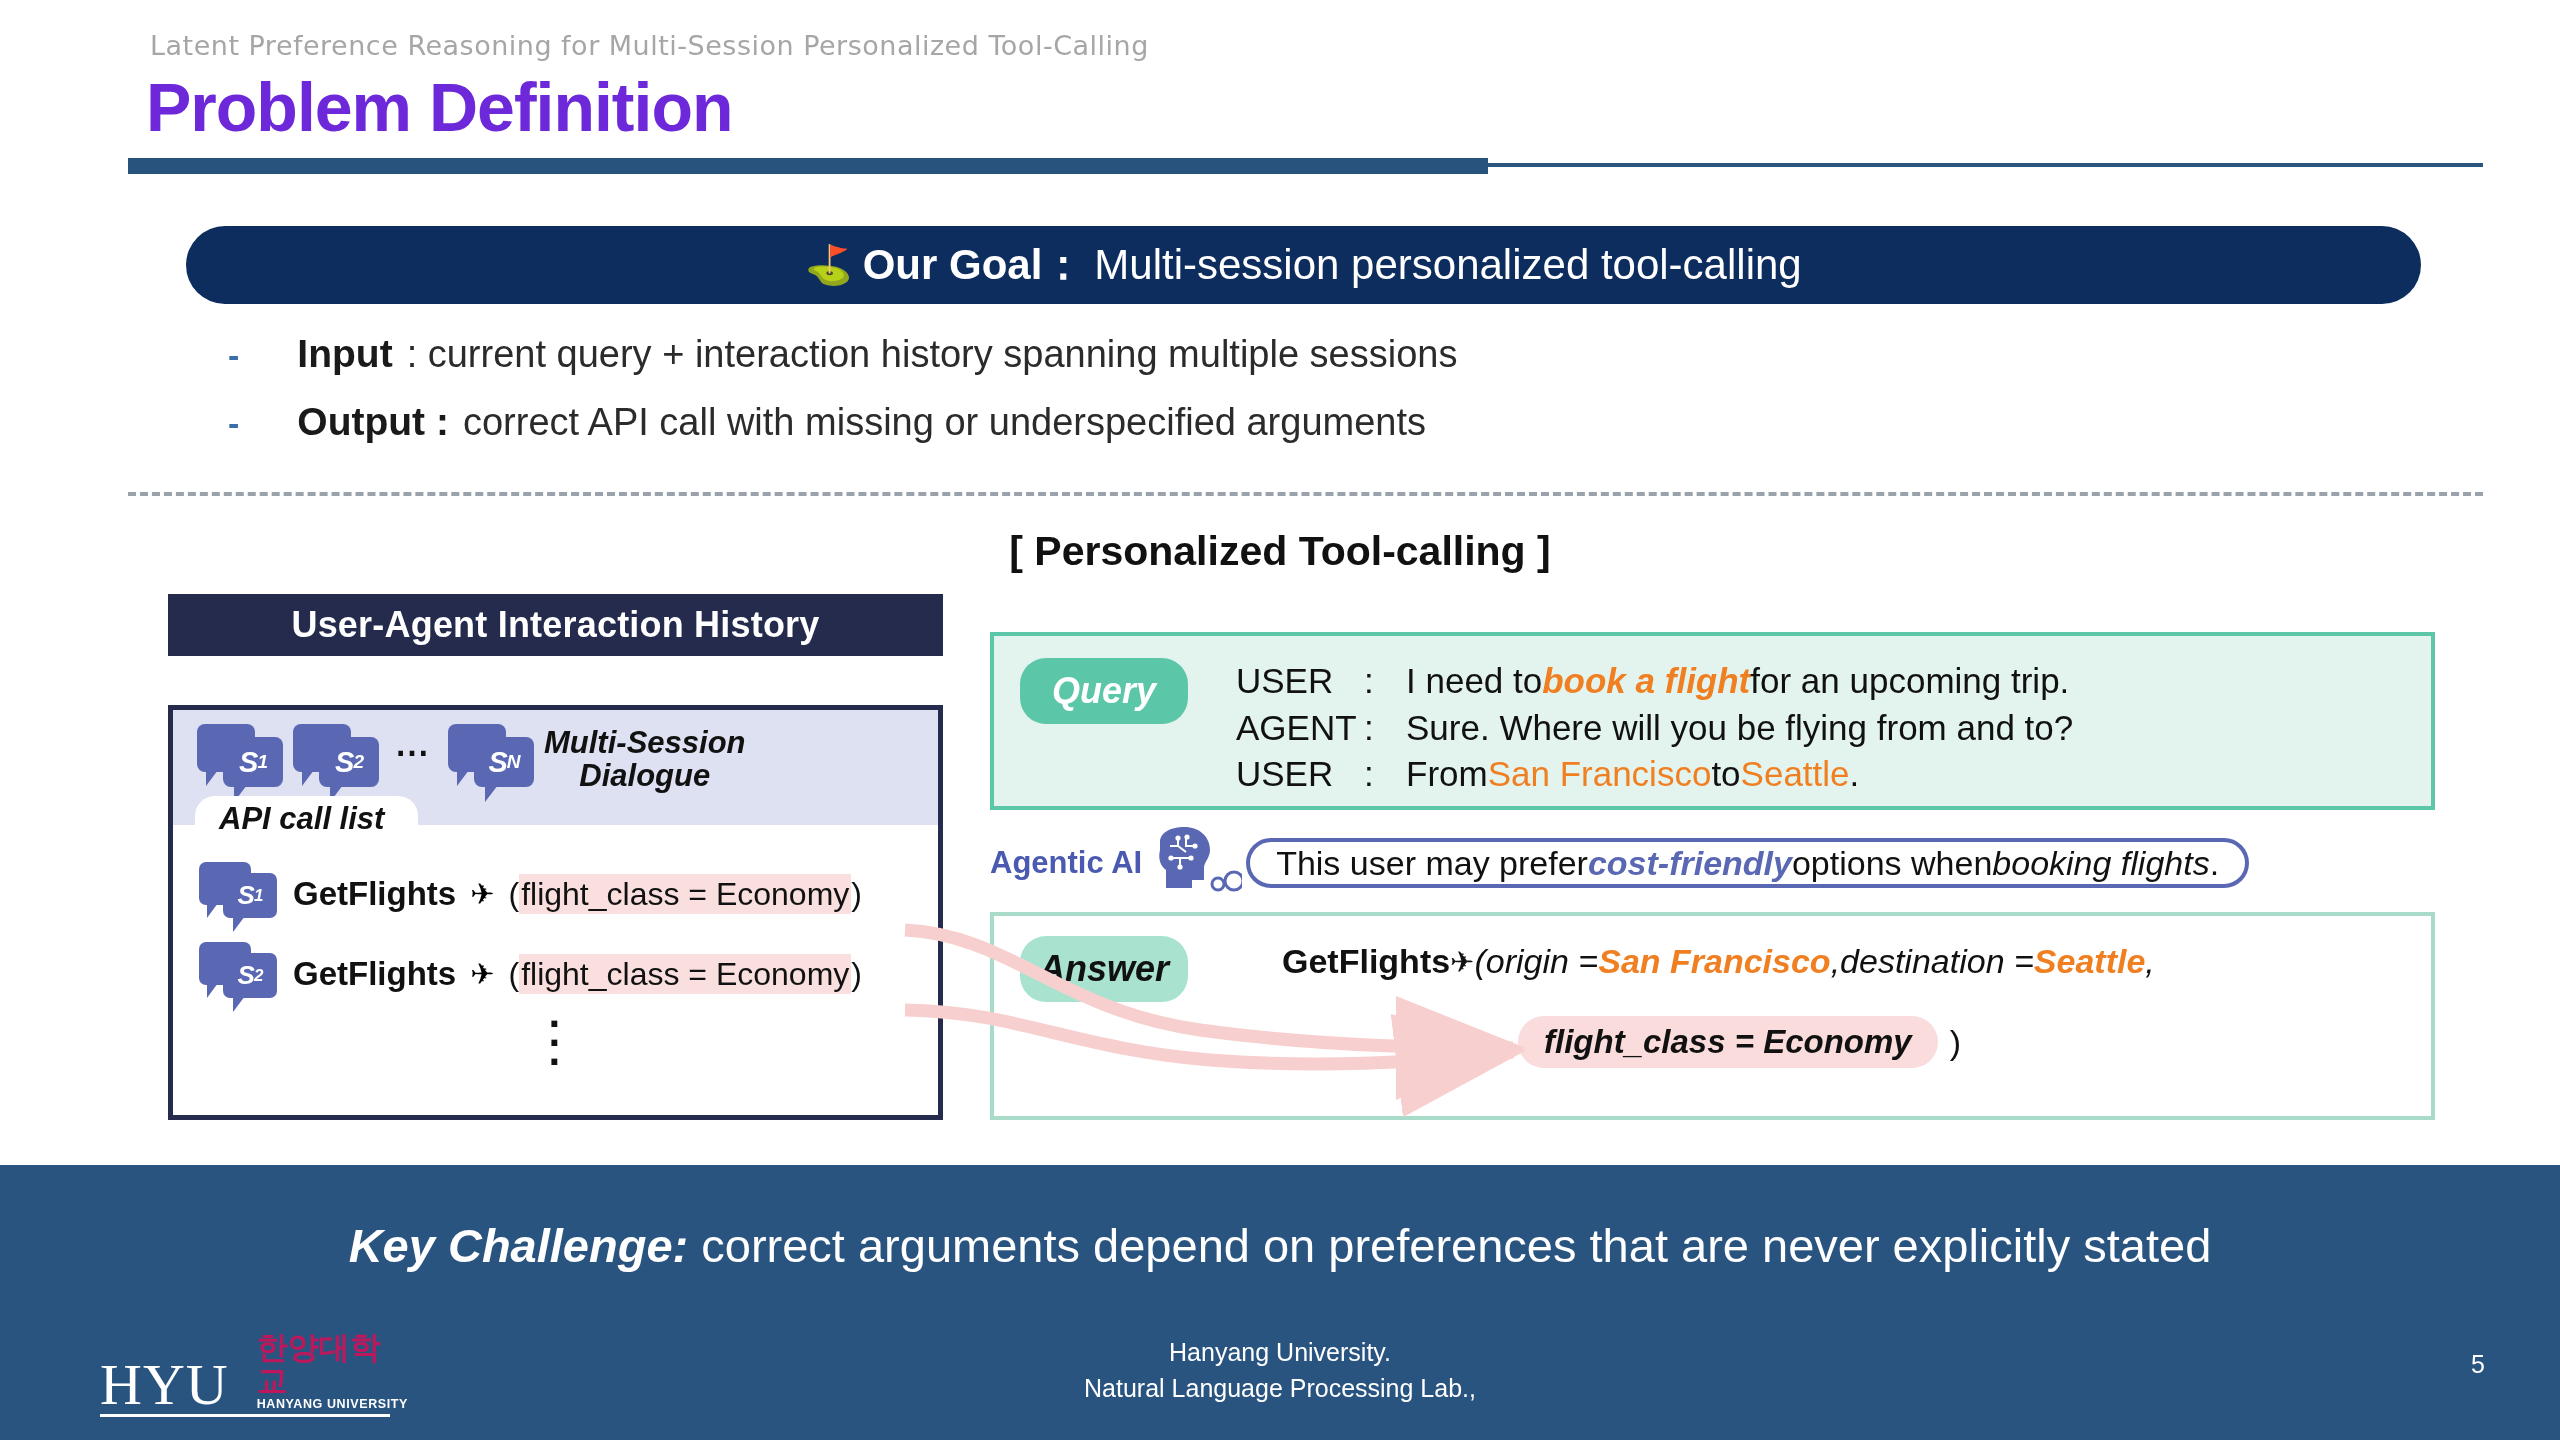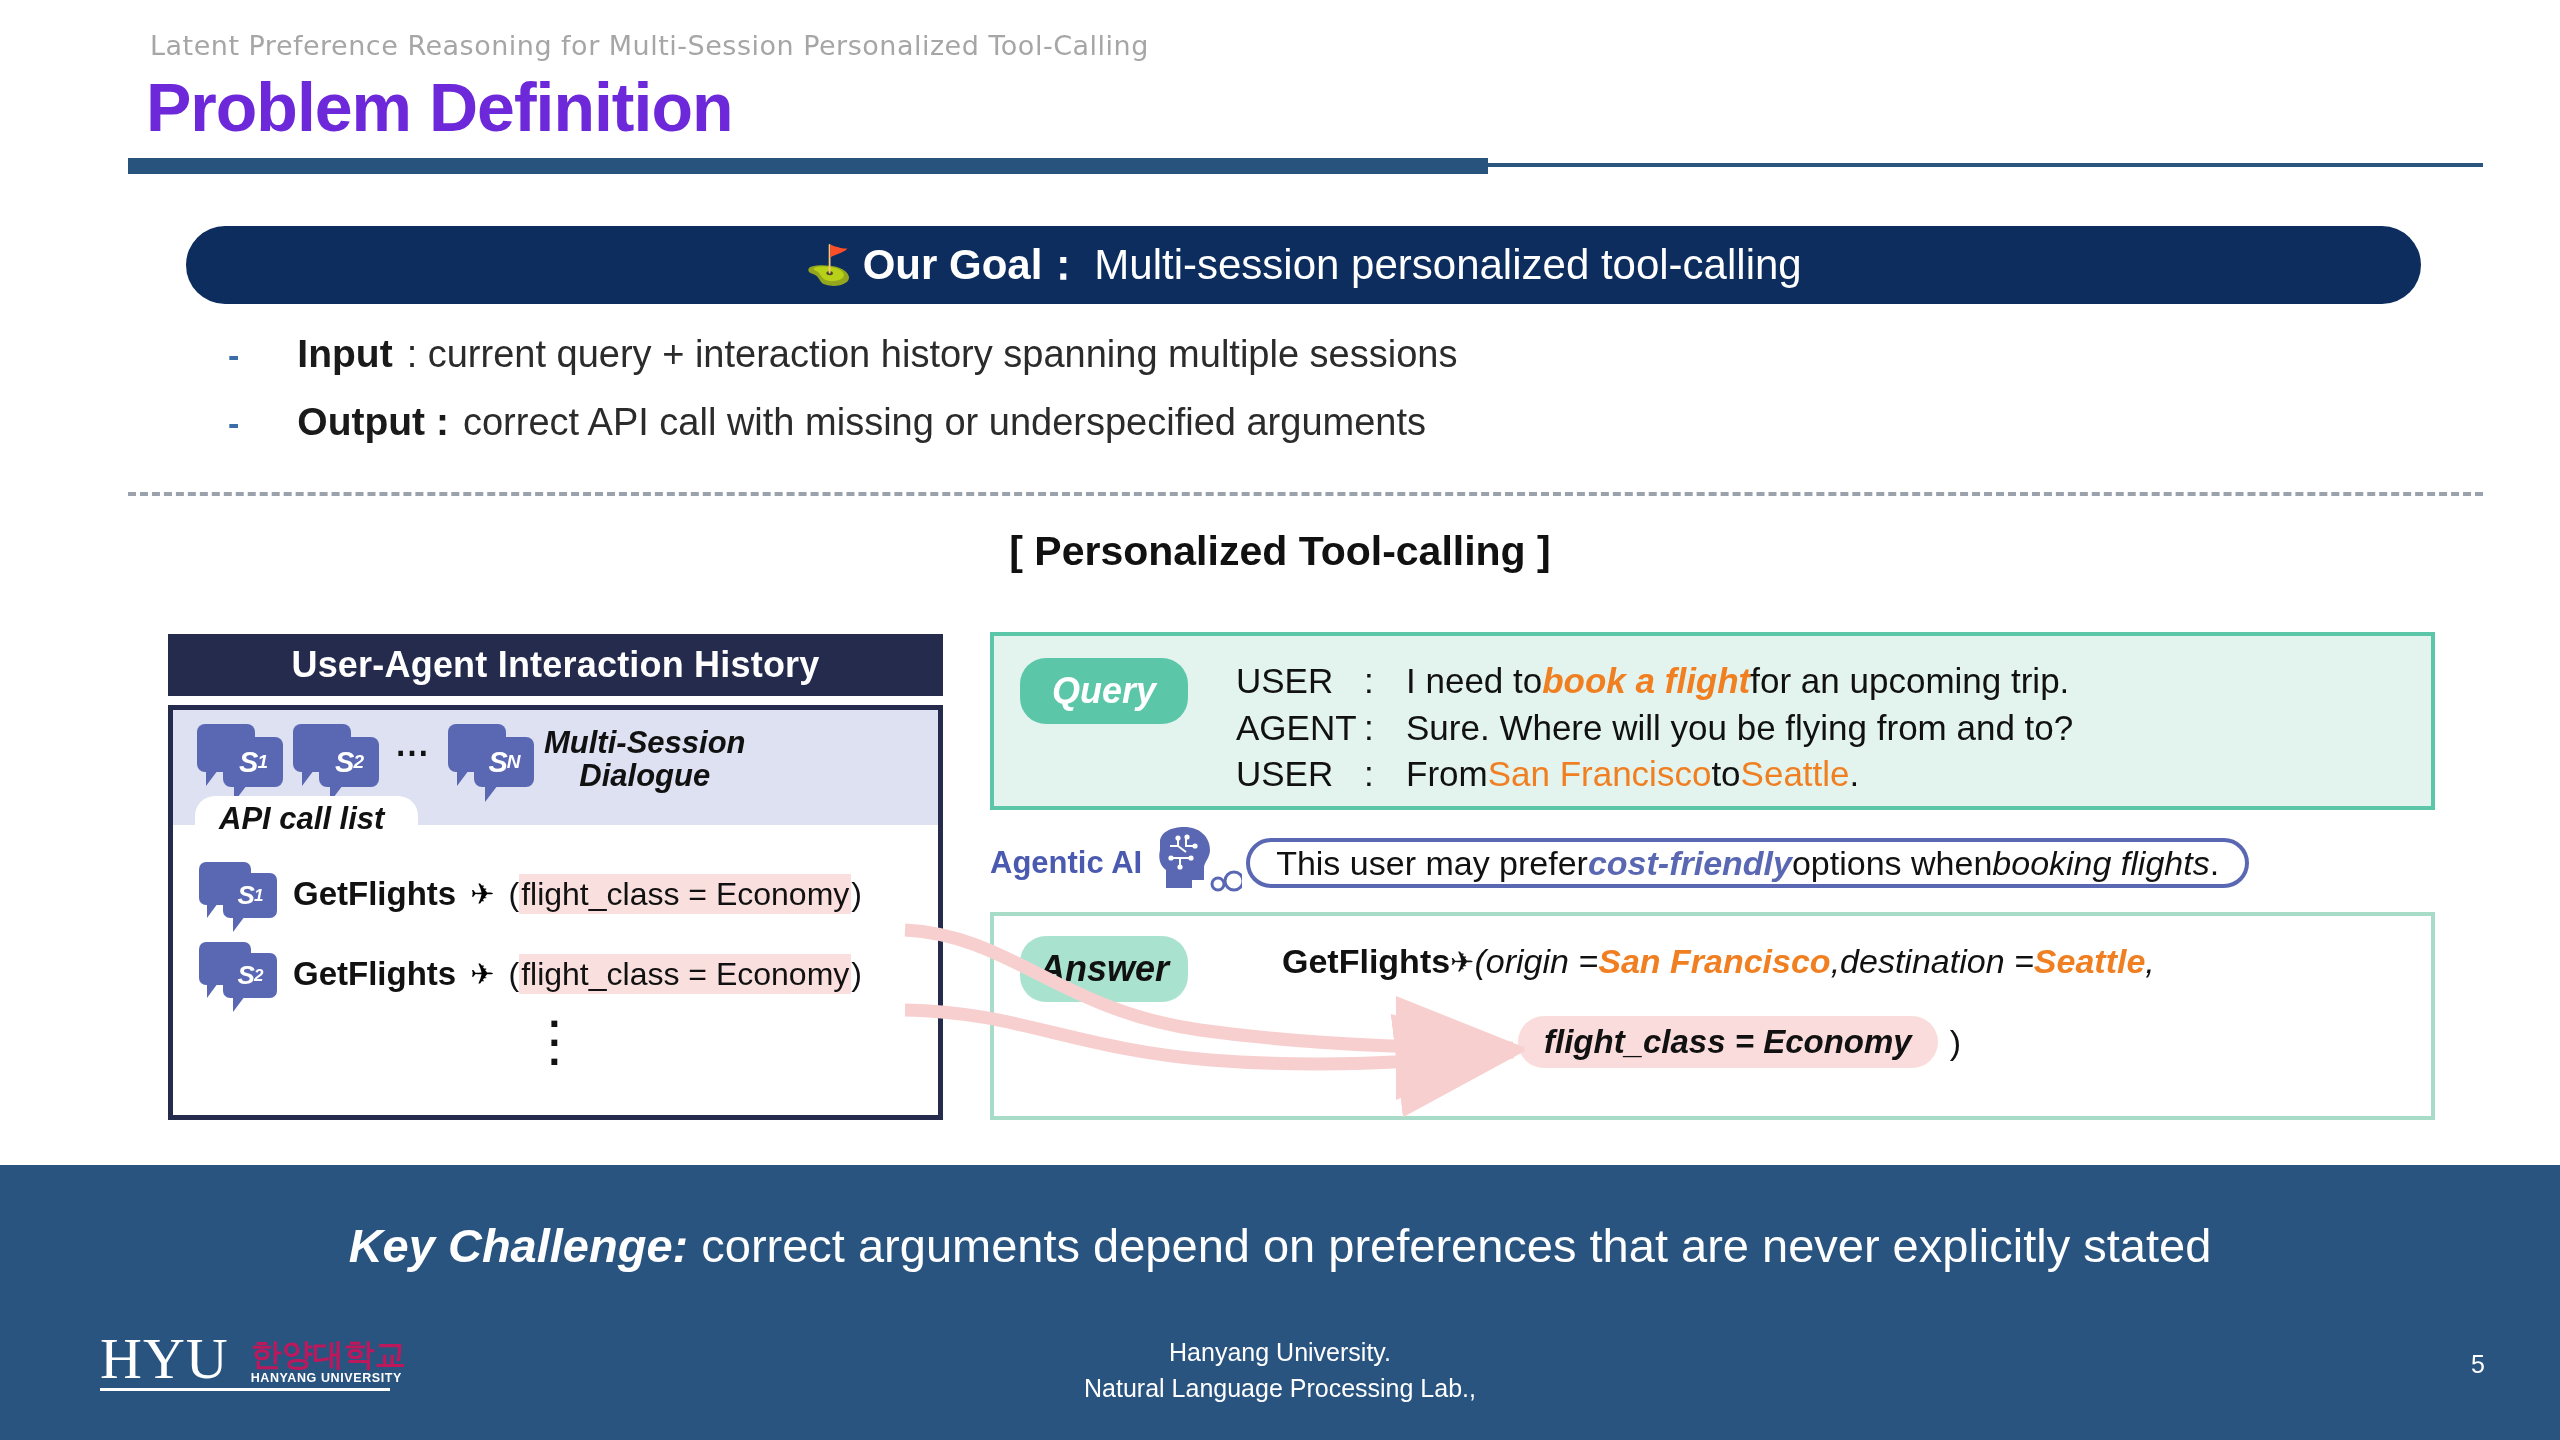--- a/index.html
+++ b/index.html
@@ -54,21 +54,21 @@
     position:relative; display:inline-block;
     font-size:41px; font-weight:bold; color:#111; white-space:nowrap; padding:0 12px;
   }
   .section-head .hl::before {
     content:""; position:absolute; left:-12px; right:-12px; top:16px; height:22px;
     background:#dfe4ef; z-index:-1;
   }
 
   
   .hist-title {
-    position:absolute; left:168px; top:634px; width:775px; height:62px;
+    position:absolute; left:168px; top:594px; width:775px; height:62px;
     background:#242b4d; color:#fff; font-size:36px; font-weight:bold;
     display:flex; align-items:center; justify-content:center; letter-spacing:.2px;
   }
   .hist-body {
     position:absolute; left:168px; top:705px; width:775px; height:415px;
     background:#fff; border:5px solid #242b4d;
   }
   .sess-band {
     position:absolute; left:0; top:0; width:100%; height:115px; background:#dde1f1;
   }
@@ -190,21 +190,21 @@
   #arrows { position:absolute; left:0; top:0; width:2560px; height:1440px; pointer-events:none; }
 
   
   .footer { position:absolute; left:0; top:1165px; width:2560px; height:275px; background:#2a5480; }
   .key-challenge {
     position:absolute; left:0; top:1218px; width:2560px; text-align:center;
     font-size:47px; color:#fff; white-space:nowrap;
   }
   .key-challenge .kc-strong { font-weight:bold; font-style:italic; }
   .logo { position:absolute; left:100px; top:1332px; width:310px; }
-  .logo-top { display:flex; align-items:flex-end; gap:22px; }
+  .logo-top { display:flex; align-items:flex-end; gap:28px; }
   .logo-hyu { font-family:"Liberation Serif", serif; font-size:58px; color:#fff; line-height:.92; letter-spacing:1px; }
   .logo-kr { color:#be185d; font-size:31px; font-weight:bold; line-height:1.05; }
   .logo-en { color:#fff; font-size:12.5px; font-weight:bold; letter-spacing:.6px; }
   .logo-rule { width:290px; height:3px; background:#fff; margin-top:3px; }
   .lab {
     position:absolute; left:0; top:1334px; width:2560px; text-align:center;
     color:#fff; font-size:25px; line-height:1.45;
   }
   .page-num { position:absolute; right:75px; top:1350px; color:#fff; font-size:25px; }
 </style>

